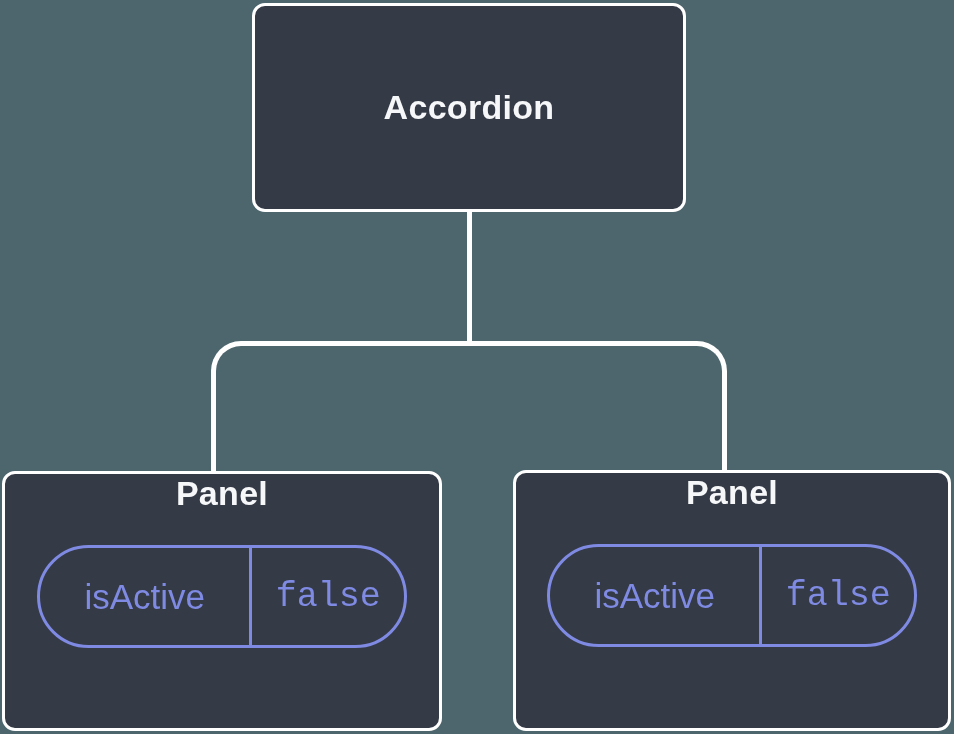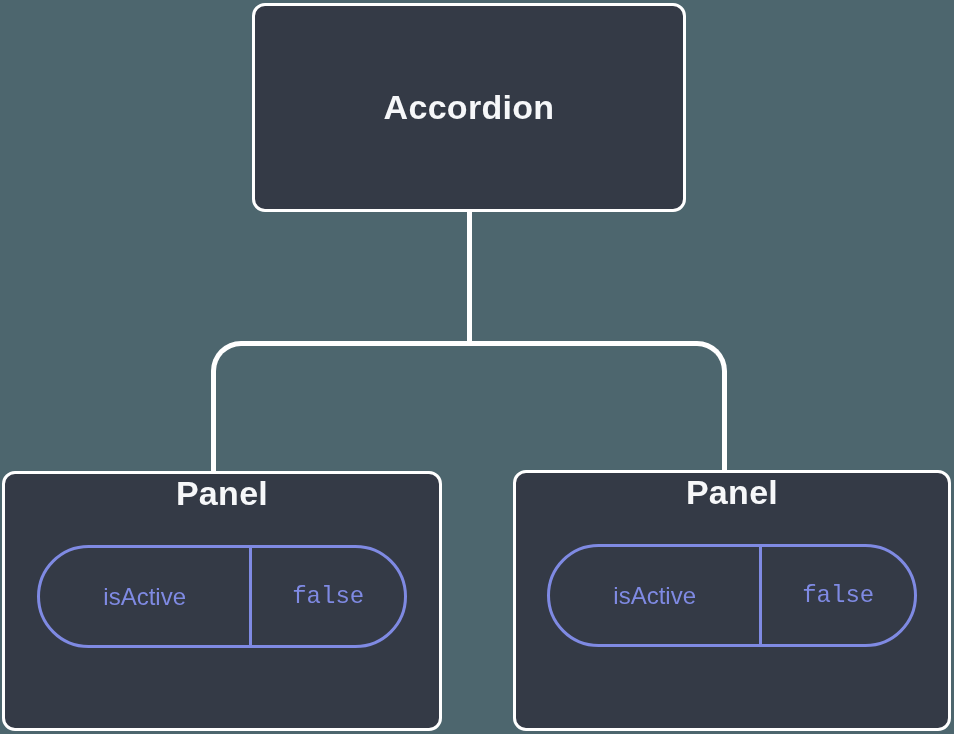--- a/index.html
+++ b/index.html
@@ -84,21 +84,21 @@
     border-radius: 52px;
     display: flex;
     align-items: stretch;
     overflow: hidden;
   }
   .state-cell {
     display: flex;
     align-items: center;
     justify-content: center;
     color: var(--accent, #7F8AE3);
-    font-size: 24px;
+    font-size: 35px;
     font-weight: 400;
   }
   .state-cell-key {
     flex: 58 0 0;
     border-right: 3px solid var(--accent, #7F8AE3);
   }
   .state-cell-value {
     flex: 42 0 0;
     font-family: Liberation Mono, monospace;
   }

